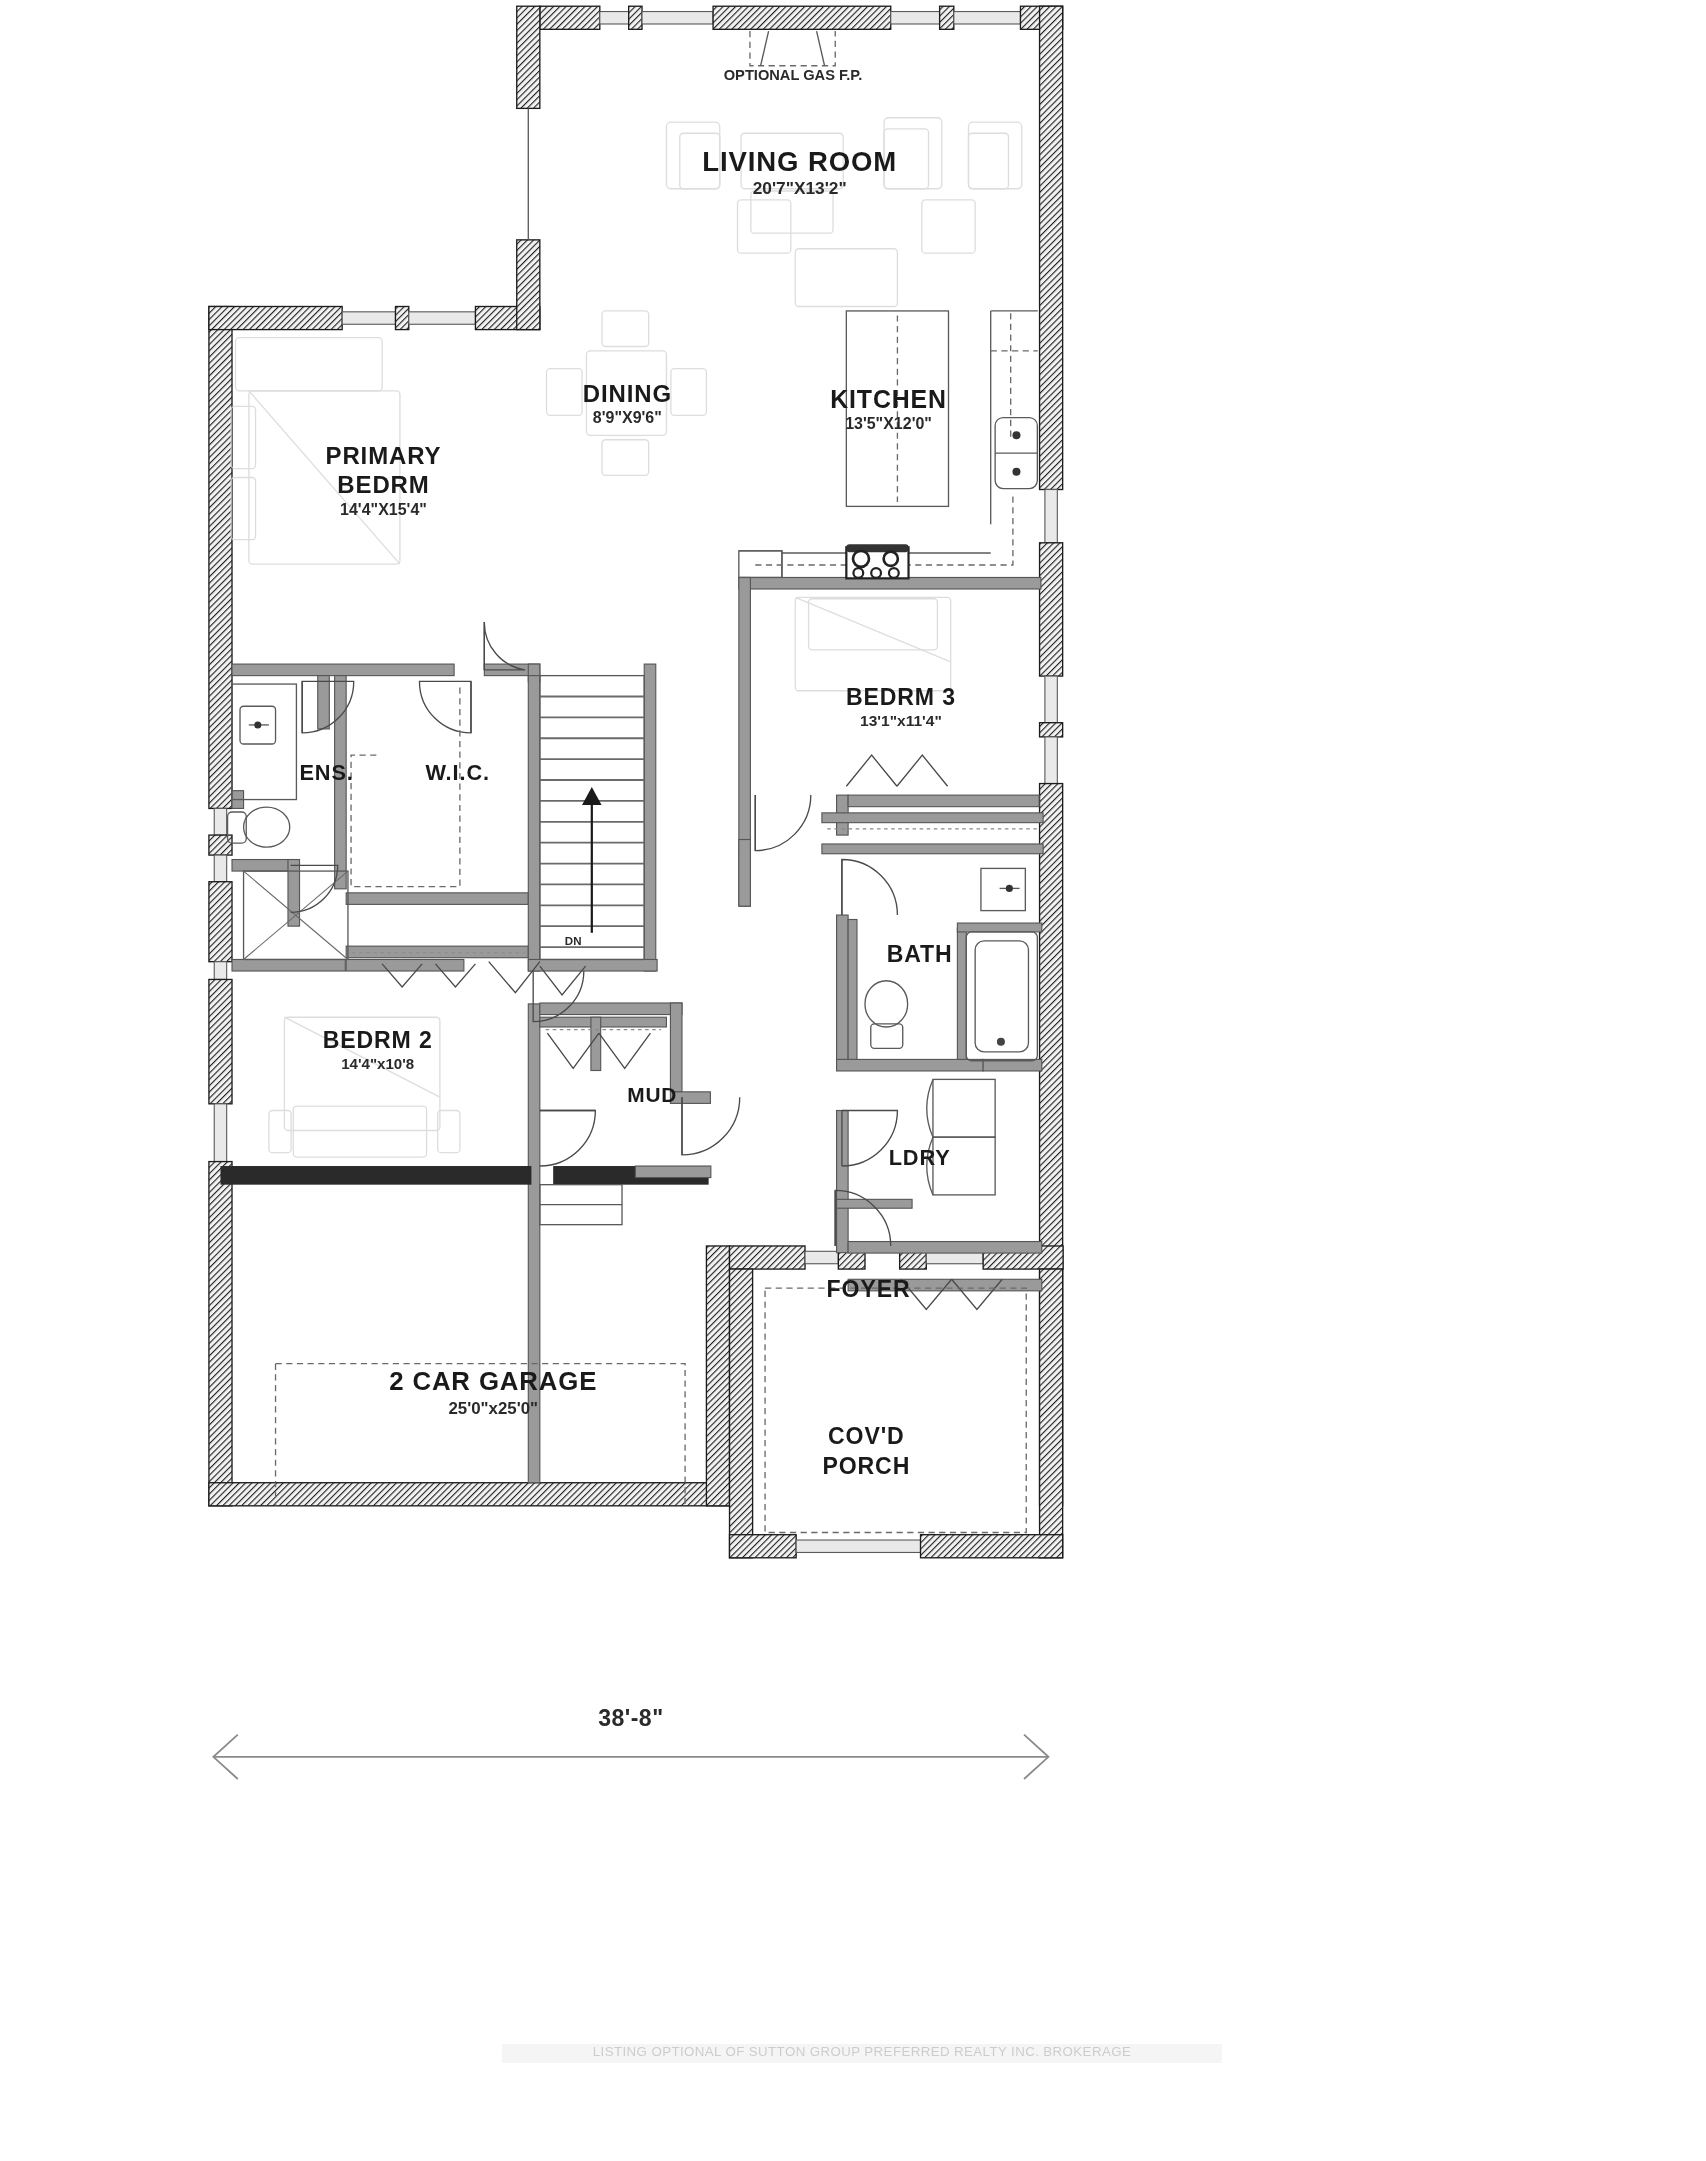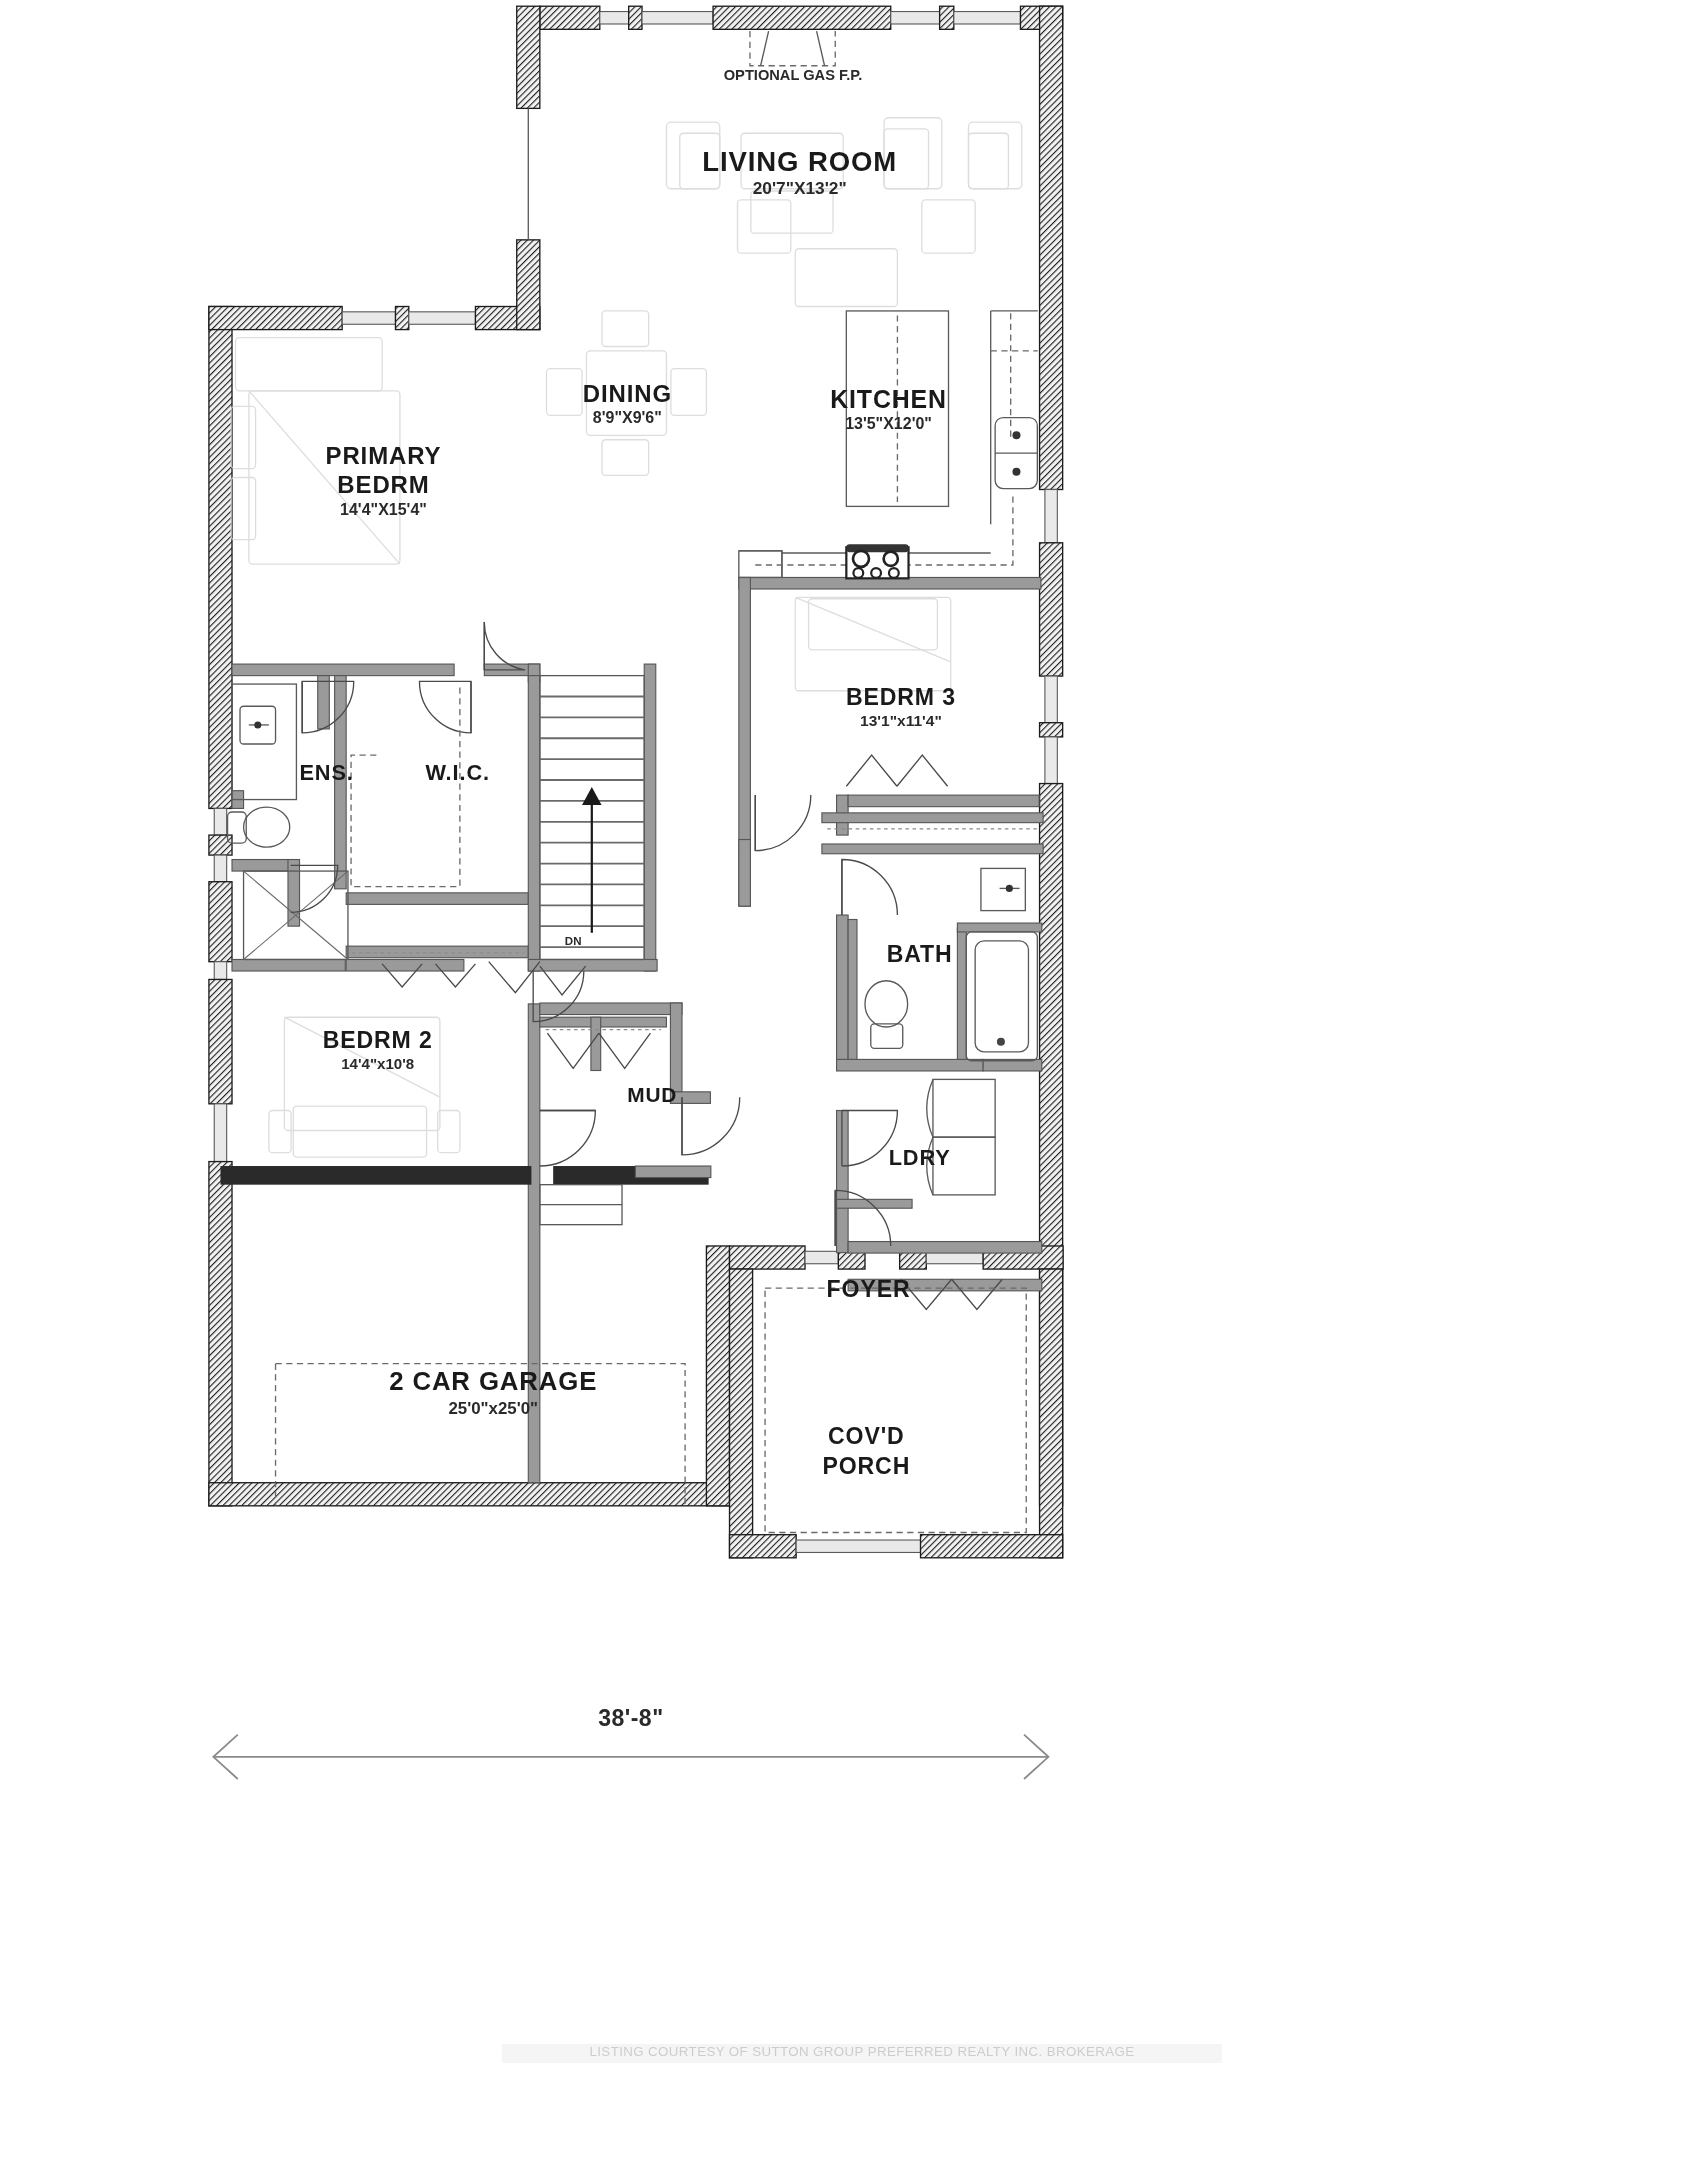--- a/index.html
+++ b/index.html
@@ -408,16 +408,16 @@
 
     <g>
       <text class="dimtext" x="1420" y="3885" font-size="52">38'-8"</text>
       <line class="dimline" x1="480" y1="3955" x2="2360" y2="3955"></line>
       <path class="dimline" d="M535 3905 L480 3955 L535 4005"></path>
       <path class="dimline" d="M2305 3905 L2360 3955 L2305 4005"></path>
     </g>
   </svg>
 
 
-  <div id="watermark">LISTING COURTESY OF SUTTON GROUP PREFERRED REALTY INC. BROKERAGE</div>
+  <div id="watermark">LISTING OPTIONAL OF SUTTON GROUP PREFERRED REALTY INC. BROKERAGE</div>
 
 </div>
 
 
 </body></html>

